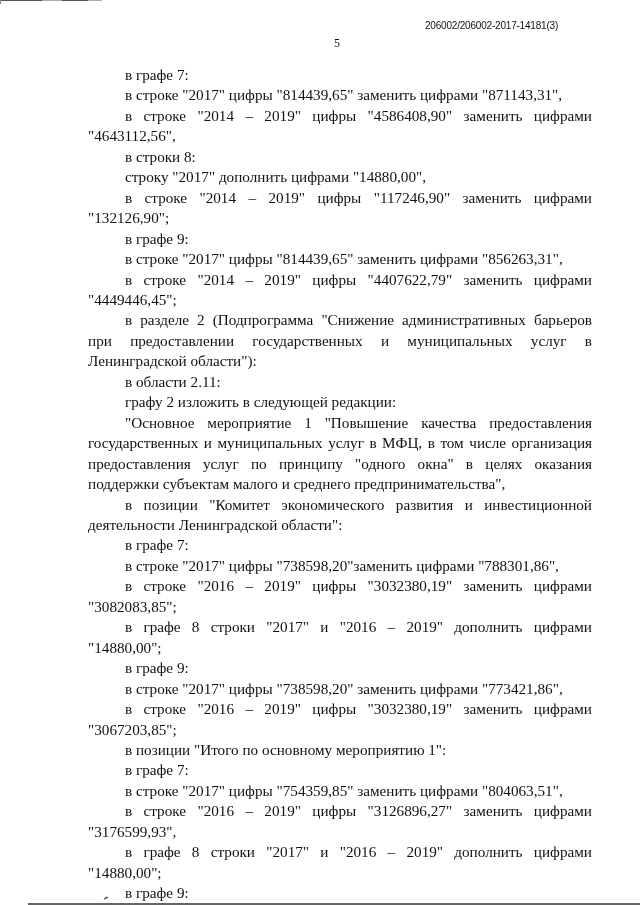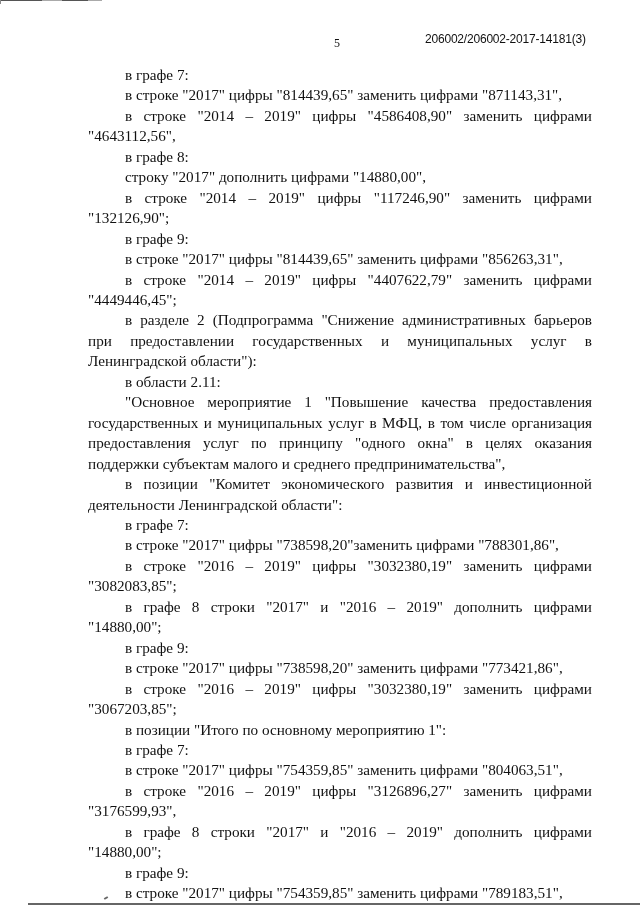--- a/index.html
+++ b/index.html
@@ -1,22 +1,22 @@
 <!DOCTYPE html>
 <html><head>
 <meta charset="utf-8">
 <style>
   html, body { margin: 0; padding: 0; background: #ffffff; }
   body { width: 640px; height: 905px; position: relative; overflow: hidden; }
   .scan-edge-top { position: absolute; top: 0; left: 0; height: 1px; background: #555; }
   .scan-edge-left { position: absolute; top: 0; left: 0; width: 1px; height: 4px; background: #888; }
   .scan-edge-bottom { position: absolute; bottom: 0; left: 28px; right: 0; height: 2px; background: #666; }
   .header-code {
-    position: absolute; top: 32px; left: 425px;
-    font-family: "Liberation Sans", sans-serif; font-size: 12px; color: #111; letter-spacing: -0.2px;
+    position: absolute; top: 20px; left: 425px;
+    font-family: "Liberation Sans", sans-serif; font-size: 10px; color: #111; letter-spacing: -0.2px;
   }
   .page-number {
     position: absolute; top: 36px; left: 334px;
     font-family: "Liberation Serif", serif; font-size: 12px; color: #111;
   }
   .body-text {
     position: absolute; top: 65px; left: 88px; width: 504px;
     font-family: "Liberation Serif", serif; font-size: 15.2px; line-height: 20.45px; color: #111;
   }
   .para { margin: 0; text-align: justify; text-align-last: left; text-indent: 37px; }
@@ -30,28 +30,29 @@
 <div class="scan-edge-top" style="left:88px;width:14px;background:#aaa;"></div>
 <div class="scan-edge-left"></div>
 
 <div class="header-code">206002/206002-2017-14181(3)</div>
 <div class="page-number">5</div>
 
 <div class="body-text">
   <p class="para">в графе 7:</p>
   <p class="para">в строке "2017" цифры "814439,65" заменить цифрами "871143,31",</p>
   <p class="para">в строке "2014 – 2019" цифры "4586408,90" заменить цифрами "4643112,56",</p>
-  <p class="para">в графе 8:</p>
+  <p class="para">в строки 8:</p>
   <p class="para">строку "2017" дополнить цифрами "14880,00",</p>
   <p class="para">в строке "2014 – 2019" цифры "117246,90" заменить цифрами "132126,90";</p>
   <p class="para">в графе 9:</p>
   <p class="para">в строке "2017"  цифры "814439,65" заменить цифрами "856263,31",</p>
   <p class="para">в строке "2014 – 2019" цифры "4407622,79" заменить цифрами "4449446,45";</p>
   <p class="para">в разделе 2 (Подпрограмма "Снижение административных барьеров при предоставлении государственных и муниципальных услуг в Ленинградской области"):</p>
   <p class="para">в области 2.11:</p>
+  <p class="para">графу 2 изложить в следующей редакции:</p>
   <p class="para">"Основное мероприятие 1 "Повышение качества предоставления государственных и муниципальных услуг в МФЦ, в том числе организация предоставления услуг по принципу "одного окна" в целях оказания поддержки субъектам малого и среднего предпринимательства",</p>
   <p class="para">в позиции "Комитет экономического развития и инвестиционной деятельности Ленинградской области":</p>
   <p class="para">в графе 7:</p>
   <p class="para">в строке "2017"  цифры "738598,20"заменить цифрами "788301,86",</p>
   <p class="para">в строке "2016 – 2019" цифры "3032380,19" заменить цифрами "3082083,85";</p>
   <p class="para">в графе 8 строки "2017" и "2016 – 2019"  дополнить цифрами "14880,00";</p>
   <p class="para">в графе 9:</p>
   <p class="para">в строке "2017" цифры "738598,20" заменить цифрами "773421,86",</p>
   <p class="para">в строке "2016 – 2019"  цифры "3032380,19" заменить цифрами "3067203,85";</p>
   <p class="para">в позиции "Итого по основному мероприятию 1":</p>

